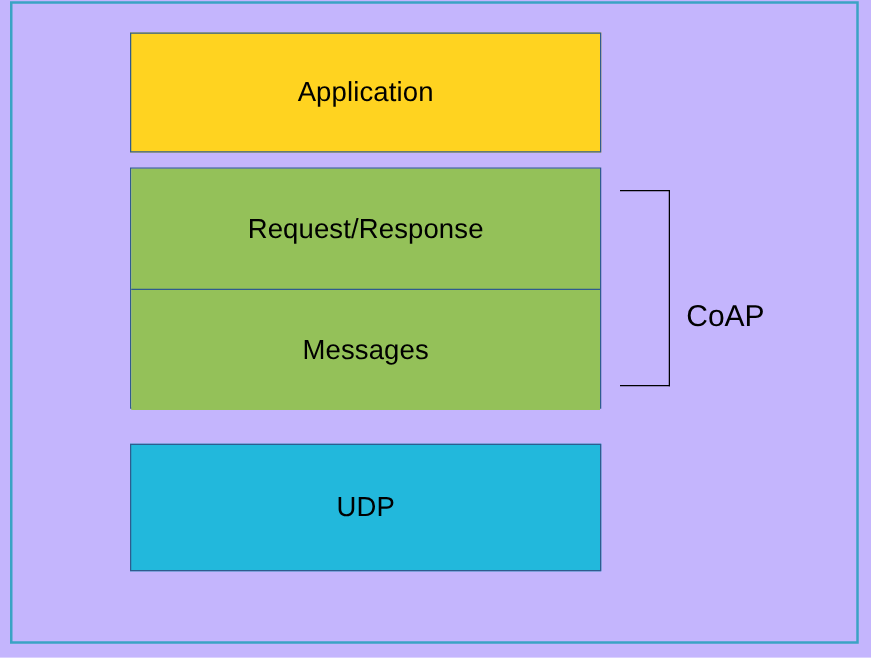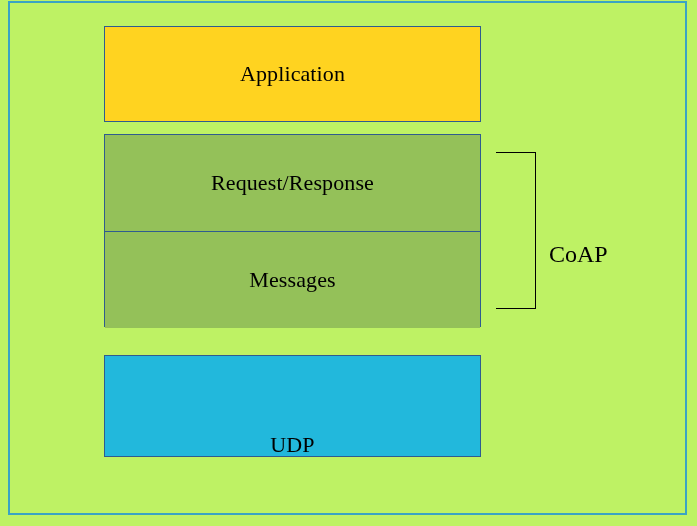--- a/index.html
+++ b/index.html
@@ -11,23 +11,22 @@
     width: 697px;
     height: 526px;
     font-family: "Liberation Sans", sans-serif;
     overflow: hidden;
   }
 
   #diagram-canvas {
     position: relative;
     width: 697px;
     height: 526px;
-    background: #bef264;
+    background: #c4b5fd;
     box-sizing: border-box;
-    font-family: Liberation Serif, serif;
   }
 
   
   #page-frame {
     position: absolute;
     left: 8px;
     top: 1px;
     width: 679px;
     height: 514px;
     border: 2px solid #3aa3c4;
@@ -145,21 +144,21 @@
 
   <div id="box-coap-group">
     <div class="coap-sub" id="box-request-response" style="background:#94c159;">
       <span class="layer-label">Request/Response</span>
     </div>
     <div class="coap-sub" id="box-messages" style="background:#94c159;">
       <span class="layer-label">Messages</span>
     </div>
   </div>
 
-  <div class="layer-box" id="box-udp" style="background:#22b8dc;align-items:flex-end;">
+  <div class="layer-box" id="box-udp" style="background:#22b8dc;">
     <span class="layer-label">UDP</span>
   </div>
 
   <div id="coap-bracket">
     <div class="arm arm-top"></div>
     <div class="spine"></div>
     <div class="arm arm-bottom"></div>
   </div>
 
   <div id="coap-label">CoAP</div>

